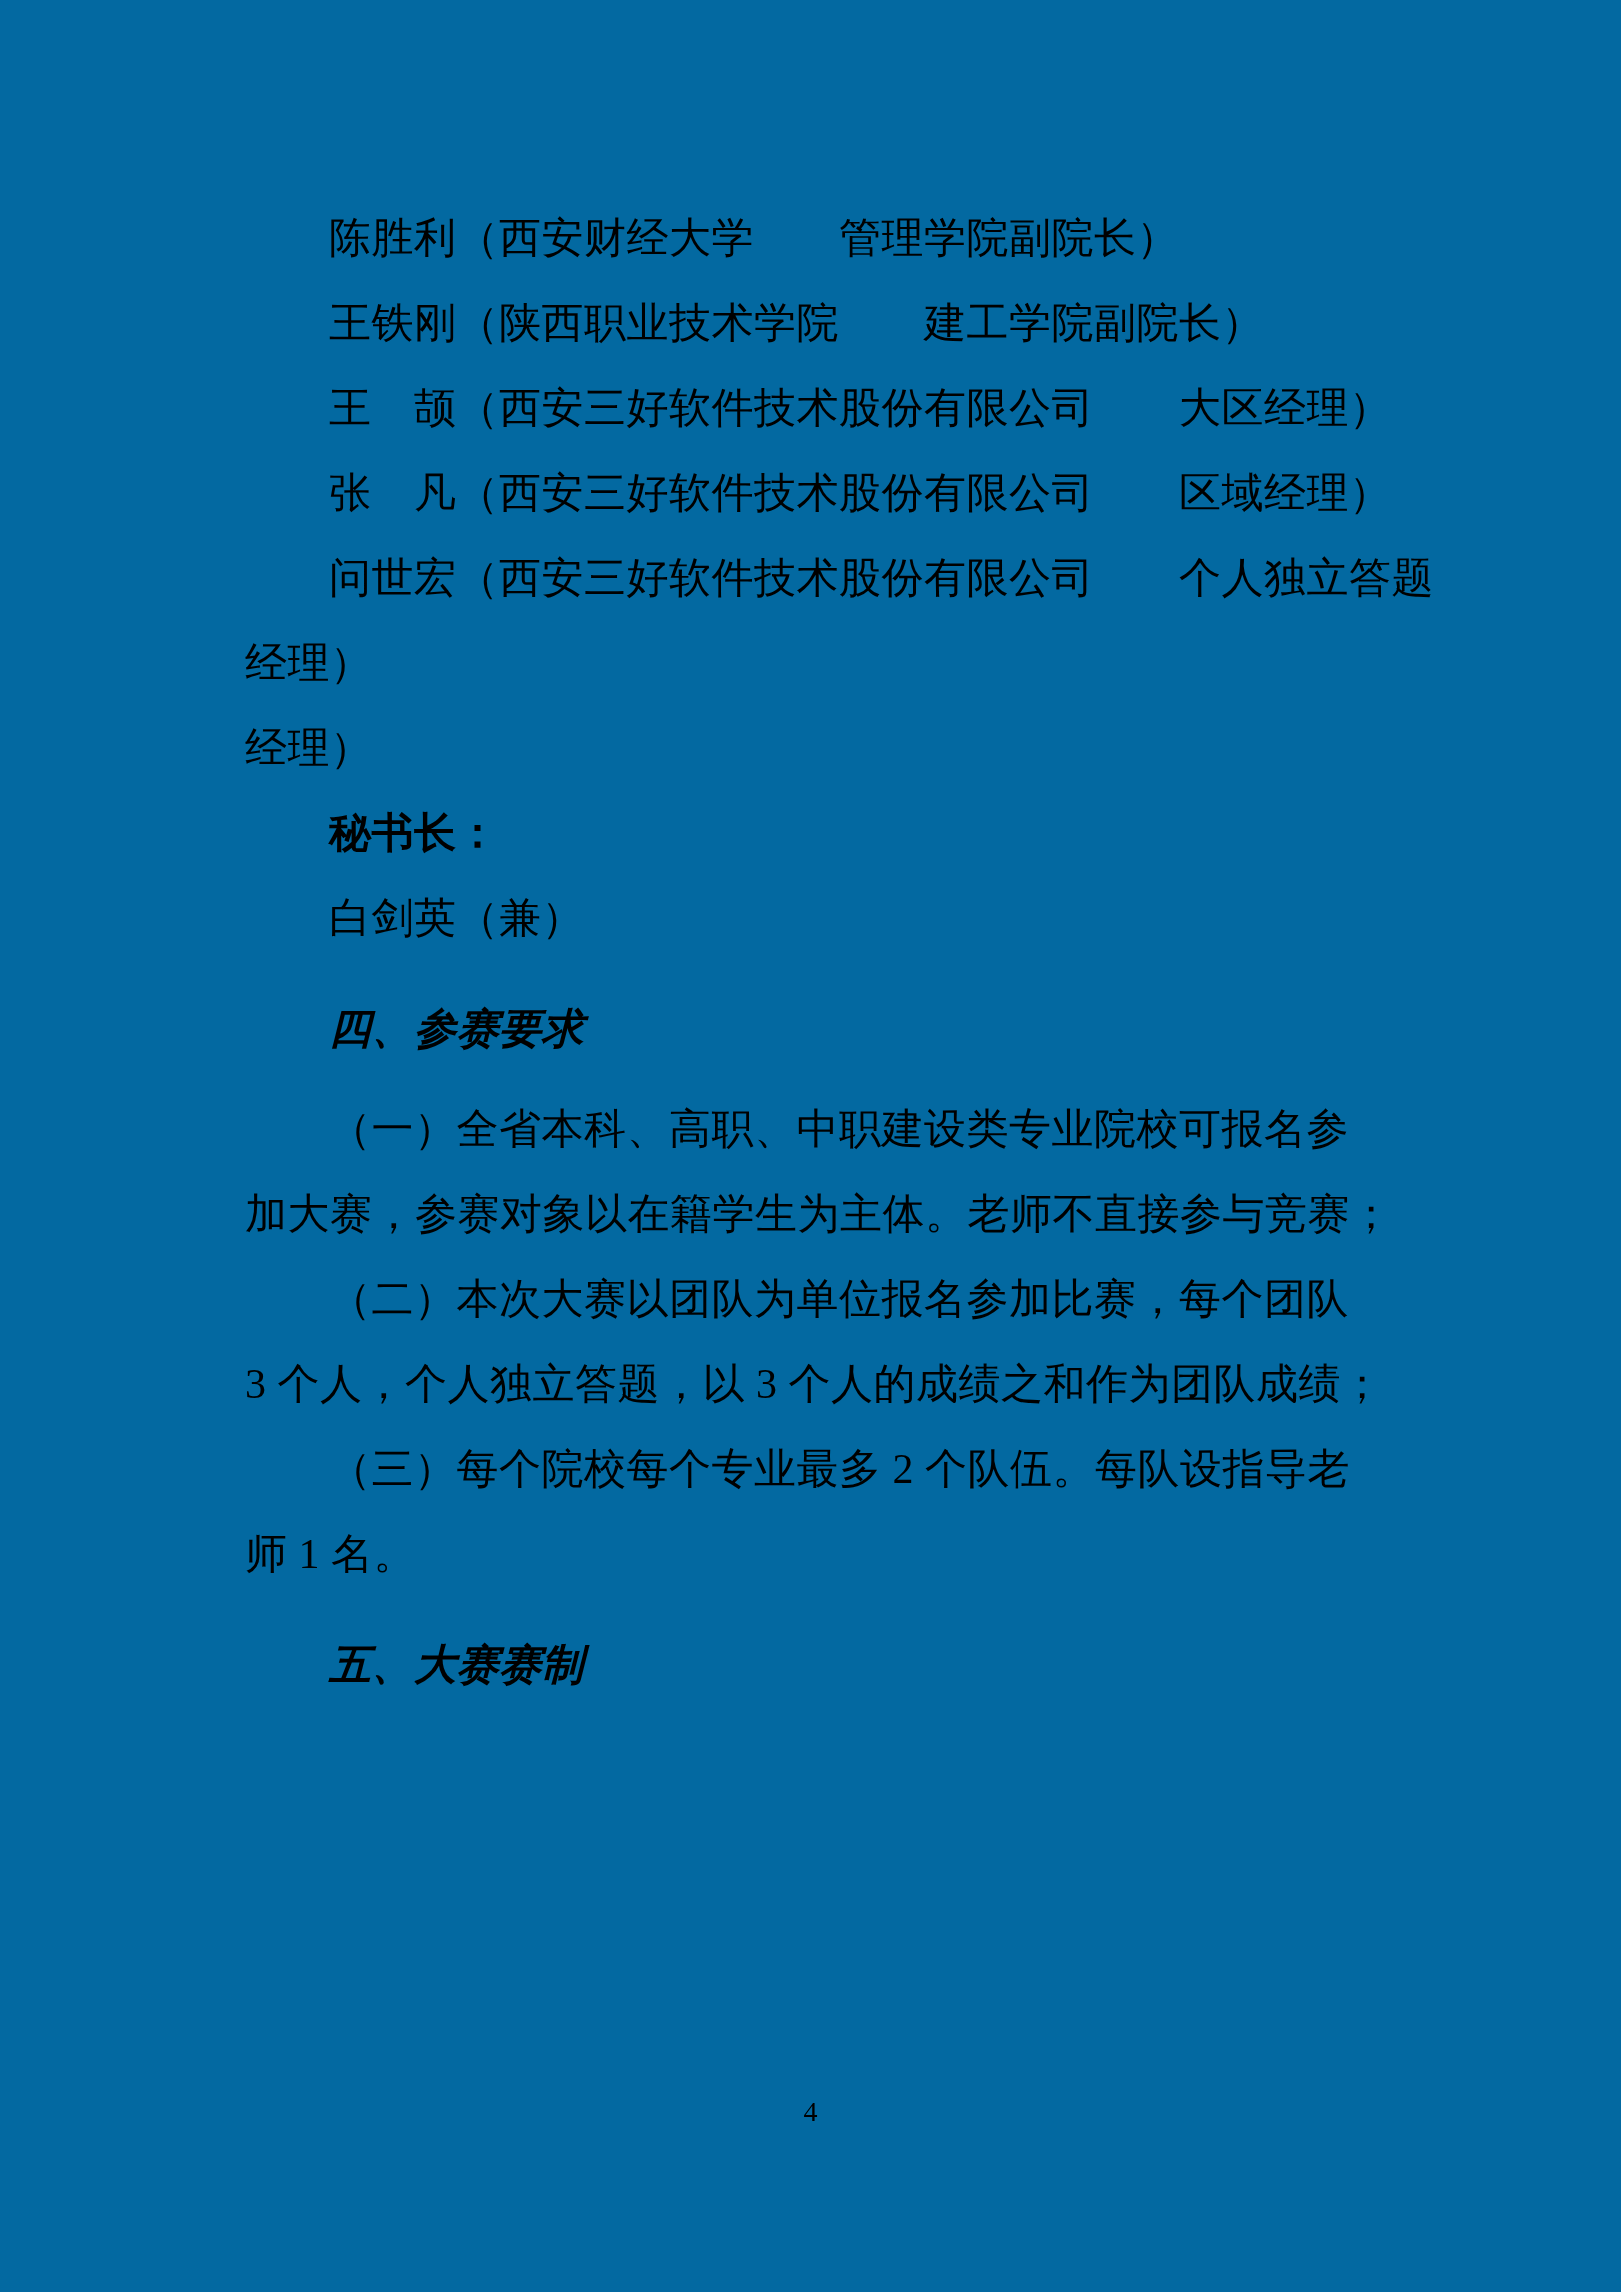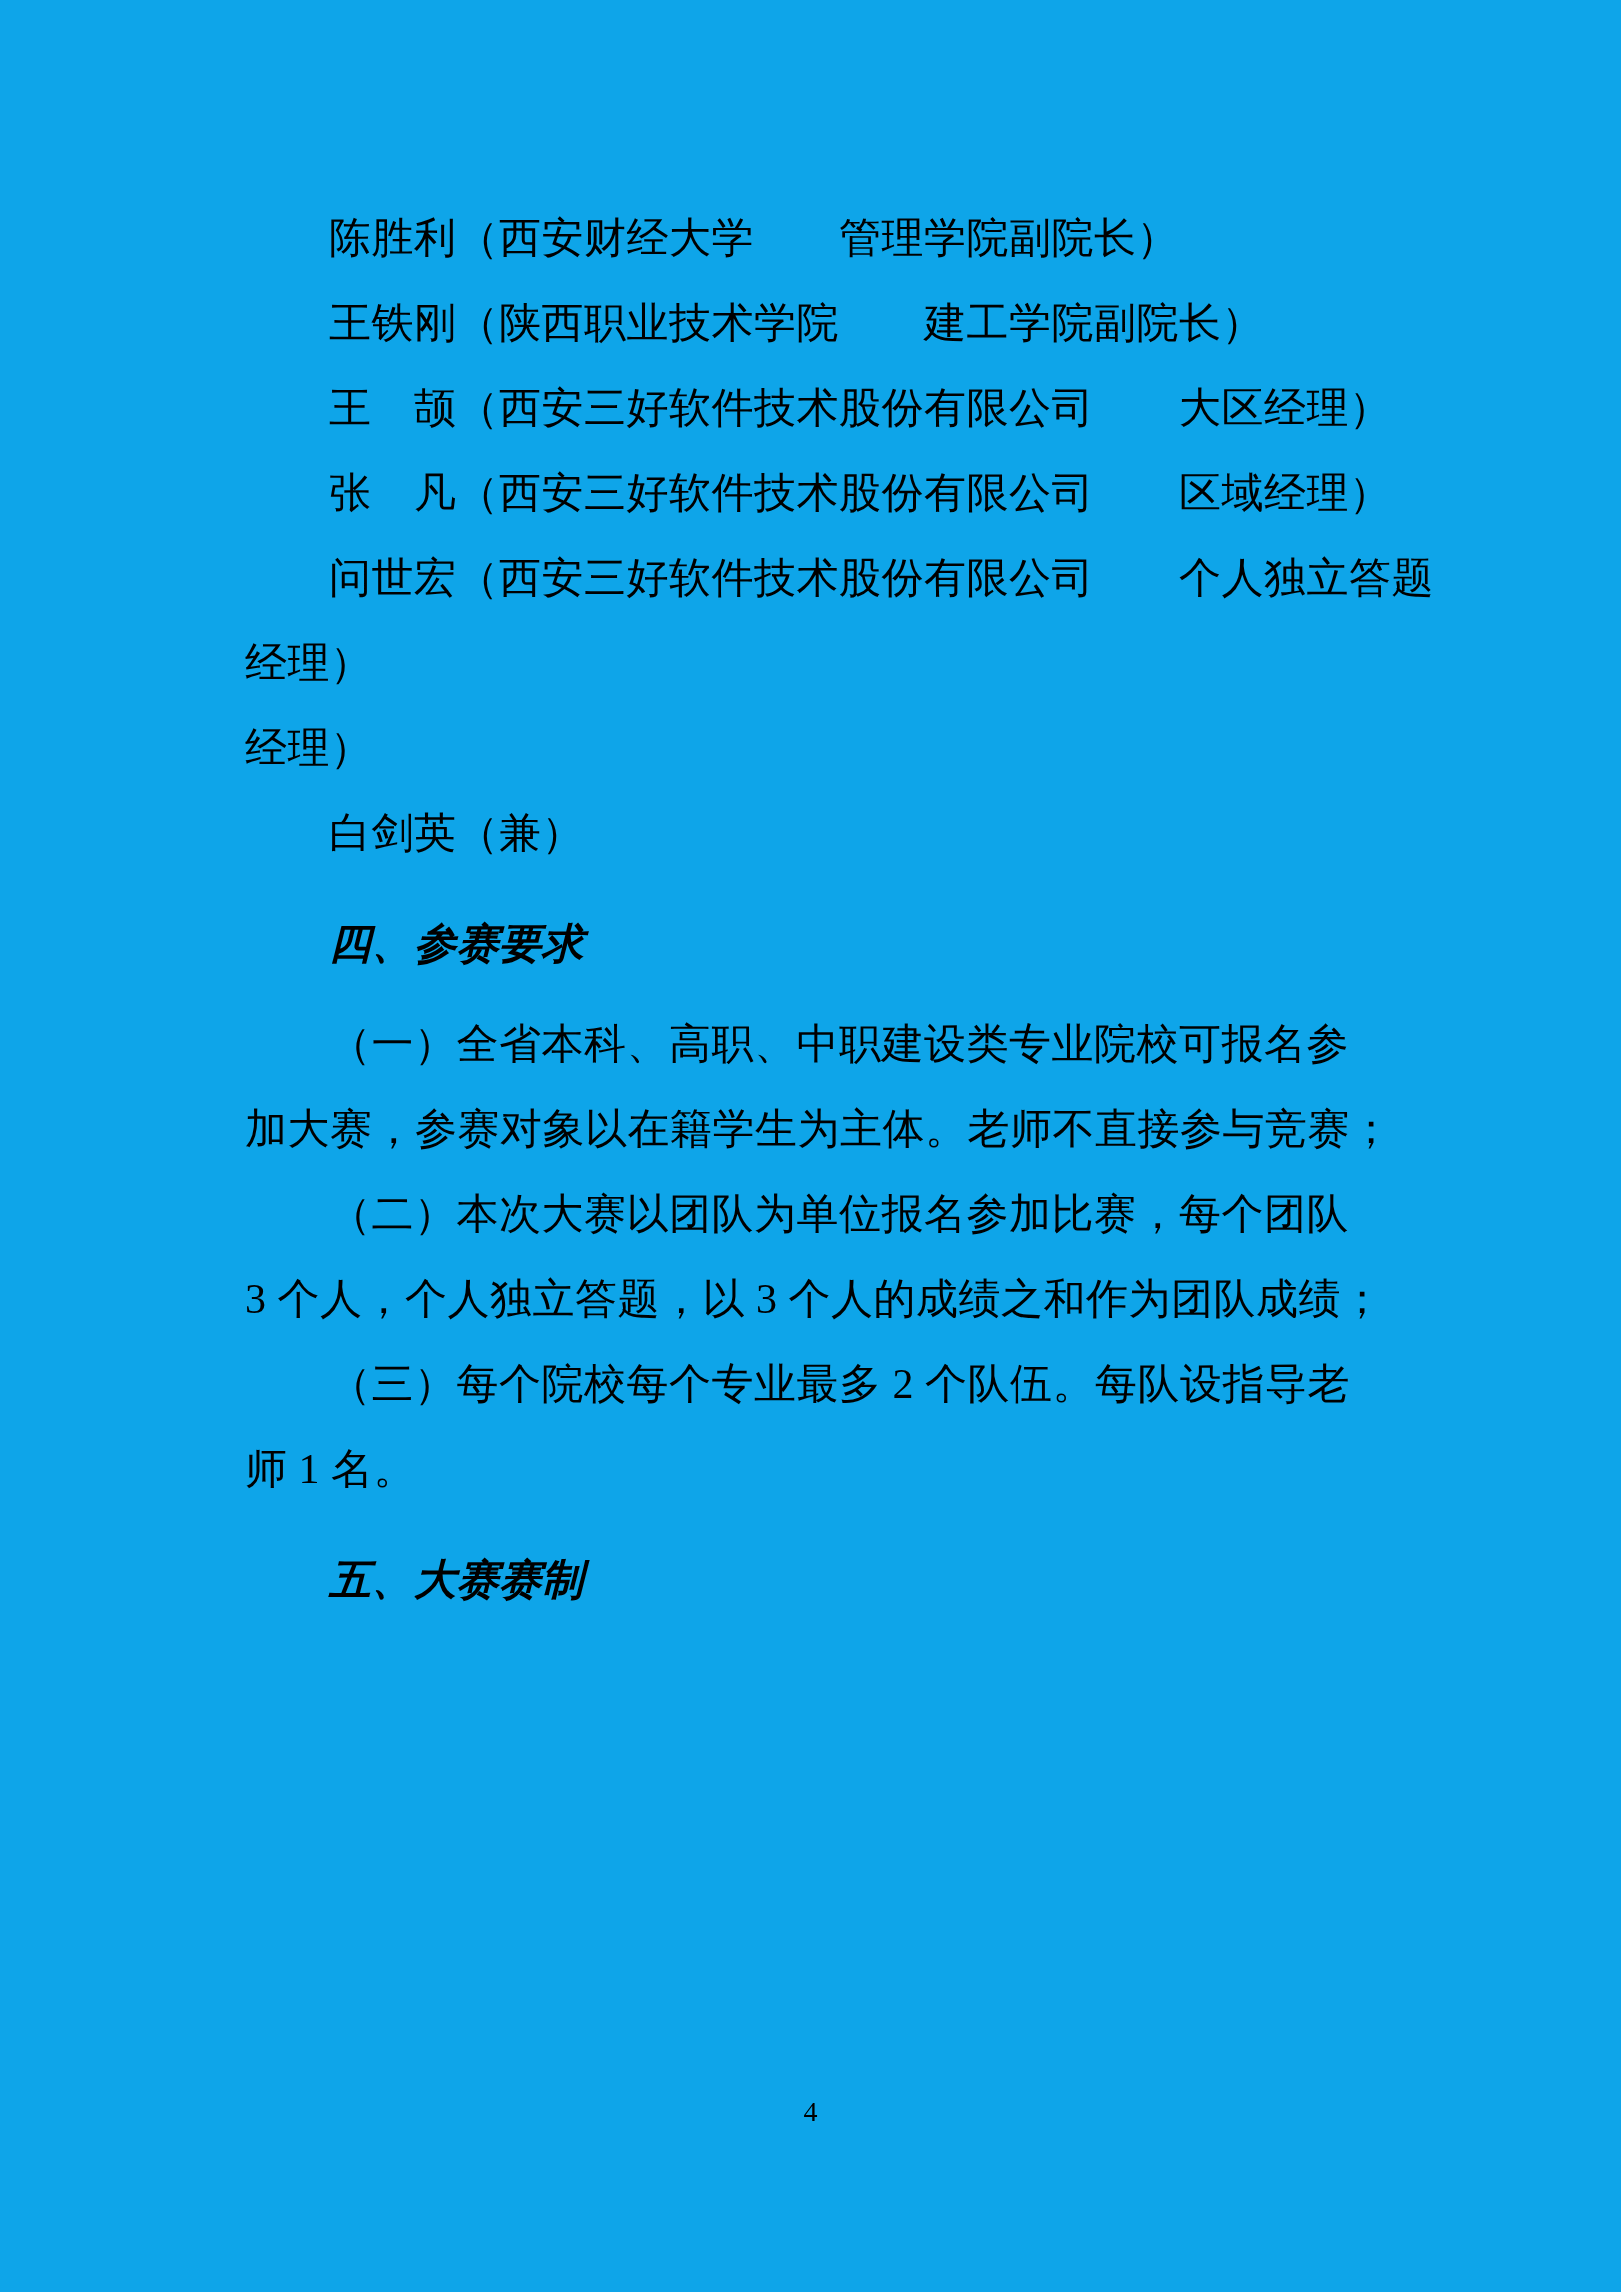--- a/index.html
+++ b/index.html
@@ -4,21 +4,21 @@
 <style>
   html, body {
     margin: 0;
     padding: 0;
     background: #ffffff;
   }
   .page {
     position: relative;
     width: 1621px;
     height: 2293px;
-    background: #0ea5e9;
+    background: #0369a1;
     overflow: hidden;
     font-family: "Liberation Serif", "DejaVu Serif", serif;
     color: #000000;
   }
   .content {
     position: absolute;
     left: 245px;
     top: 196px;
     width: 1141px;
   }
@@ -56,20 +56,21 @@
 
 <div class="page">
   <div class="content">
       <p class="line indent">陈胜利（西安财经大学　　管理学院副院长）</p>
       <p class="line indent">王铁刚（陕西职业技术学院　　建工学院副院长）</p>
       <p class="line indent">王　颉（西安三好软件技术股份有限公司　　大区经理）</p>
       <p class="line indent">张　凡（西安三好软件技术股份有限公司　　区域经理）</p>
       <p class="line indent">问世宏（西安三好软件技术股份有限公司　　个人独立答题</p>
       <p class="line">经理）</p>
       <p class="line">经理）</p>
+      <p class="line indent bold">秘书长：</p>
       <p class="line indent">白剑英（兼）</p>
       <p class="line indent bold heading">四、参赛要求</p>
       <p class="line indent">（一）全省本科、高职、中职建设类专业院校可报名参</p>
       <p class="line">加大赛，参赛对象以在籍学生为主体。老师不直接参与竞赛；</p>
       <p class="line indent">（二）本次大赛以团队为单位报名参加比赛，每个团队</p>
       <p class="line">3 个人，个人独立答题，以 3 个人的成绩之和作为团队成绩；</p>
       <p class="line indent">（三）每个院校每个专业最多 2 个队伍。每队设指导老</p>
       <p class="line">师 1 名。</p>
       <p class="line indent bold heading">五、大赛赛制</p>
     </div>

